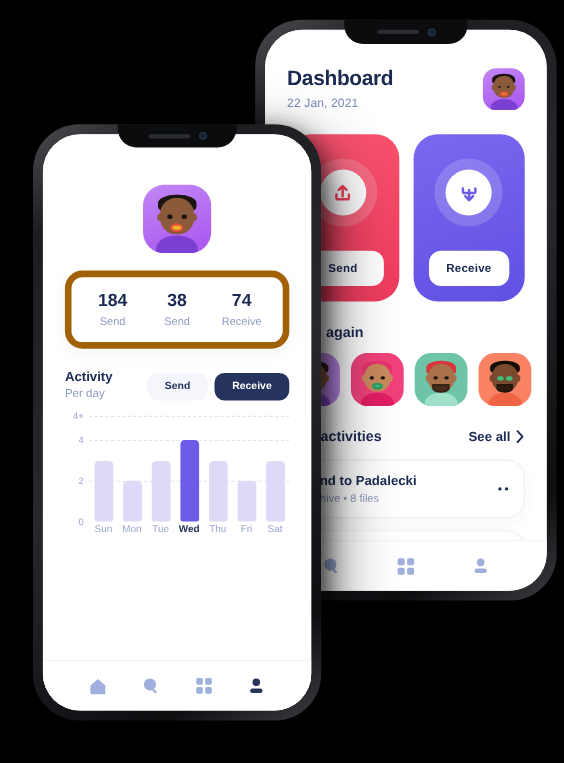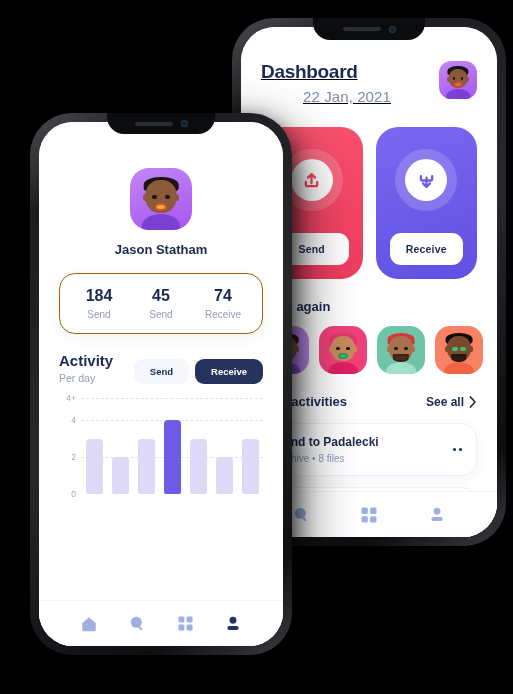--- a/index.html
+++ b/index.html
@@ -33,23 +33,23 @@
     display:flex; align-items:center; justify-content:center; gap:8px;
   }
   .notch .speaker { width:38px; height:4px; border-radius:3px; background:#2a2c31; }
   .notch .cam { width:7px; height:7px; border-radius:50%; background:#15202e; box-shadow:inset 0 0 2px #3a5f8a; }
 
   
   #phone-back { left:232px; top:18px; width:274px; height:528px; }
   #phone-back .notch { width:112px; height:22px; }
   .dash { padding:34px 20px 0 20px; position:relative; height:100%; background:#fff; }
 
-  .dash-head { display:flex; align-items:flex-start; justify-content:space-between;text-decoration:underline; }
+  .dash-head { display:flex; align-items:center; justify-content:space-between; }
   .dash-title { font-size:19px; font-weight:bold; color:#1b2a52; letter-spacing:-.3px; }
-  .dash-date { font-size:15px; color:#7b89b5; margin-top:5px; letter-spacing:.1px;margin-left:42px; }
+  .dash-date { font-size:11px; color:#7b89b5; margin-top:5px; letter-spacing:.1px; }
   .dash-avatar {
     width:38px; height:38px; border-radius:12px;
     background:linear-gradient(160deg,#c287f5,#a855f0);
     position:relative; overflow:hidden; flex:none;
   }
 
   
   .face { position:absolute; left:0; right:0; bottom:0; top:0; }
   .face .body { position:absolute; left:50%; transform:translateX(-50%); bottom:-14%; width:62%; height:40%; border-radius:50% 50% 0 0; }
   .face .head { position:absolute; left:50%; transform:translateX(-50%); top:20%; width:50%; height:52%; border-radius:46%; background:#8a5a3b; }
@@ -126,30 +126,30 @@
   .prof-title { font-size:13.5px; font-weight:bold; color:#1b2a52; }
 
   .prof-avatar {
     width:62px; height:62px; border-radius:19px; margin:20px auto 0;
     background:linear-gradient(160deg,#c287f5,#a855f0);
     position:relative; overflow:hidden;
   }
   .prof-name { text-align:center; font-size:13px; font-weight:bold; color:#1b2a52; margin-top:12px; }
 
   .stats {
-    margin-top:16px; border:1px solid #a16207; border-radius:16px;
+    margin-top:16px; border:6px solid #a16207; border-radius:16px;
     padding:13px 8px; display:flex;
     box-shadow:0 4px 16px rgba(30,45,90,.05);
   }
   .stat { flex:1; text-align:center; }
   .stat-v { font-size:16px; font-weight:bold; color:#1b2a52; }
   .stat-l { font-size:10px; color:#8f9bc2; margin-top:4px; }
 
   .act-row { display:flex; align-items:flex-end; justify-content:space-between; margin-top:18px; }
-  .act-h { font-size:15px; font-weight:bold; color:#1b2a52; }
+  .act-h { font-size:12px; font-weight:bold; color:#1b2a52; }
   .act-s { font-size:10.5px; color:#8f9bc2; margin-top:3px; }
   .seg { display:flex; gap:6px; }
   .seg-btn {
     padding:7px 16px; border-radius:9px; font-size:9.5px; font-weight:bold;
   }
   .seg-btn.off { background:#f4f6fc; color:#1b2a52; }
   .seg-btn.on  { background:#26335c; color:#fff; }
 
   
   .chart { margin-top:14px; position:relative; height:118px; }
@@ -347,29 +347,28 @@
           <div class="hair"></div>
           <div class="earL"></div>
           <div class="earR"></div>
           <div class="head"></div>
           <div class="eyeL"></div>
           <div class="eyeR"></div>
           <div class="mouth"></div>
         </div>
       </div>
 
-      <div class="prof-name">Jason Statham</div>
 
       <div class="stats">
         <div class="stat">
           <div class="stat-v">184</div>
           <div class="stat-l">Send</div>
         </div>
         <div class="stat">
-          <div class="stat-v">45</div>
+          <div class="stat-v">38</div>
           <div class="stat-l">Send</div>
         </div>
         <div class="stat">
           <div class="stat-v">74</div>
           <div class="stat-l">Receive</div>
         </div>
       </div>
 
       <div class="act-row">
         <div>
@@ -410,20 +409,29 @@
                 <div class="c-bar" style="height: 57.6923%;"></div>
               </div>
               <div class="c-bcol">
                 <div class="c-bar" style="height: 38.4615%;"></div>
               </div>
               <div class="c-bcol">
                 <div class="c-bar" style="height: 57.6923%;"></div>
               </div>
             </div>
           </div>
+        <div class="c-xaxis">
+            <div class="c-xl">Sun</div>
+            <div class="c-xl">Mon</div>
+            <div class="c-xl">Tue</div>
+            <div class="c-xl hl">Wed</div>
+            <div class="c-xl">Thu</div>
+            <div class="c-xl">Fri</div>
+            <div class="c-xl">Sat</div>
+          </div>
       </div>
 
       <div class="tabbar">
         <svg width="18" height="18" viewBox="0 0 24 24">
           <path d="M3 11L12 3l9 8v9a1.6 1.6 0 0 1-1.6 1.6H4.6A1.6 1.6 0 0 1 3 20z" class="ic-idle"></path>
         </svg>
         <svg width="19" height="19" viewBox="0 0 24 24">
           <circle cx="10.5" cy="10.5" r="7" class="ic-idle"></circle>
           <rect x="14.5" y="15" width="6" height="2.6" rx="1.3" transform="rotate(45 14.5 15)" class="ic-idle"></rect>
         </svg>

